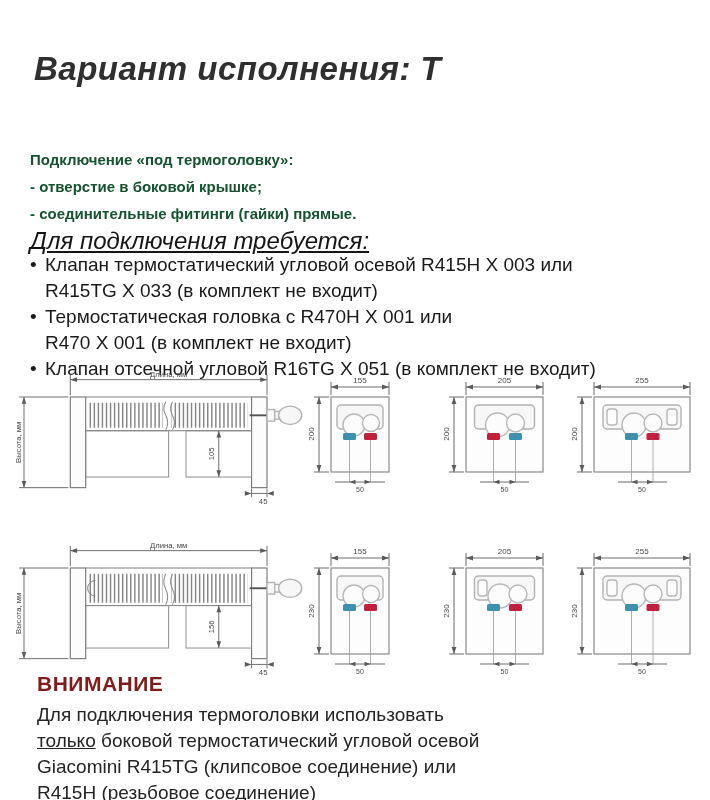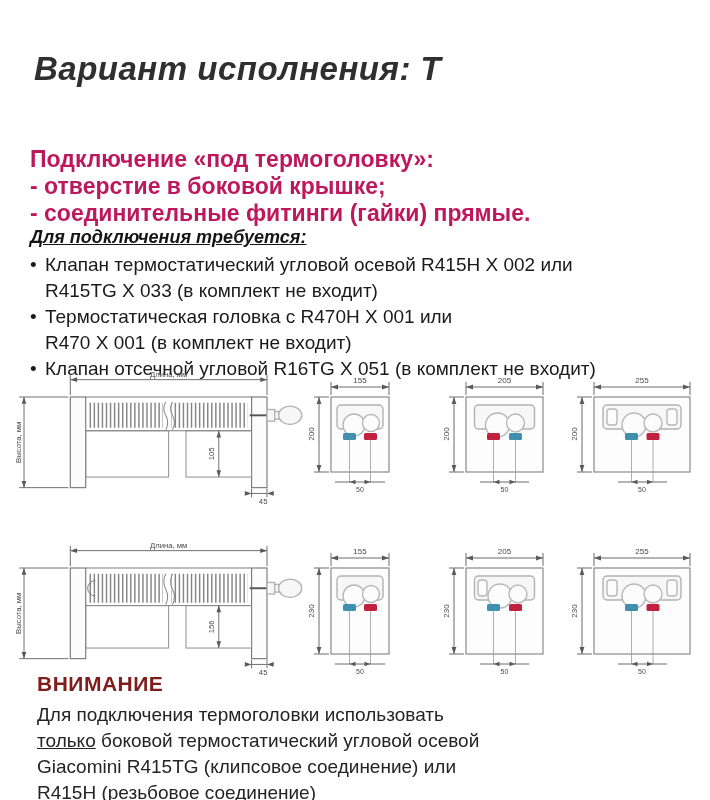--- a/index.html
+++ b/index.html
@@ -5,23 +5,23 @@
   html,body{margin:0;padding:0;background:#ffffff;}
   .page{
     position:relative;width:710px;height:800px;background:#ffffff;
     font-family:"Liberation Sans","DejaVu Sans",sans-serif;color:#1a1a1a;overflow:hidden;
   }
   .abs{position:absolute;}
   .title{
     left:34px;top:50px;font-size:33px;font-style:italic;font-weight:600;
     color:#2f2f2f;letter-spacing:0.5px;
   }
-  .intro{left:30px;top:146px;font-size:23px;font-weight:bold;line-height:27px;color:#be185d;}
+  .intro{left:30px;top:146px;font-size:15px;font-weight:bold;line-height:27px;color:#14532d;}
   .req-heading{
-    left:30px;top:227px;font-size:18px;font-weight:bold;font-style:italic;
+    left:30px;top:227px;font-size:24px;font-weight:normal;font-style:italic;
     text-decoration:underline;color:#151515;
   }
   .bullets{left:30px;top:252px;width:600px;font-size:19px;line-height:26px;color:#1a1a1a;}
   .bullet-item{display:flex;align-items:flex-start;}
   .blt{width:15px;flex:0 0 15px;}
   .bl-lines span{display:block;}
   .attn-heading{left:37px;top:672px;font-size:21px;font-weight:bold;color:#7f1d1d;letter-spacing:0.5px;}
   .attn-body{left:37px;top:702px;width:450px;font-size:19px;line-height:26px;color:#242424;}
   .attn-body .ln{display:block;}
   .attn-bold{font-weight:normal;text-decoration:underline;}
@@ -51,21 +51,21 @@
     <span style="display:block">- отверстие в боковой крышке;</span>
     <span style="display:block">- соединительные фитинги (гайки) прямые.</span>
   </div>
 
   <div class="abs req-heading">Для подключения требуется:</div>
 
   <div class="abs bullets">
     <div class="bullet-item">
       <span class="blt">•</span>
       <span class="bl-lines">
-        <span>Клапан термостатический угловой осевой R415H X 002 или</span>
+        <span>Клапан термостатический угловой осевой R415H X 003 или</span>
         <span>R415TG X 033 (в комплект не входит)</span>
       </span>
     </div>
     <div class="bullet-item">
       <span class="blt">•</span>
       <span class="bl-lines">
         <span>Термостатическая головка с R470H X 001 или</span>
         <span>R470 X 001 (в комплект не входит)</span>
       </span>
     </div>

